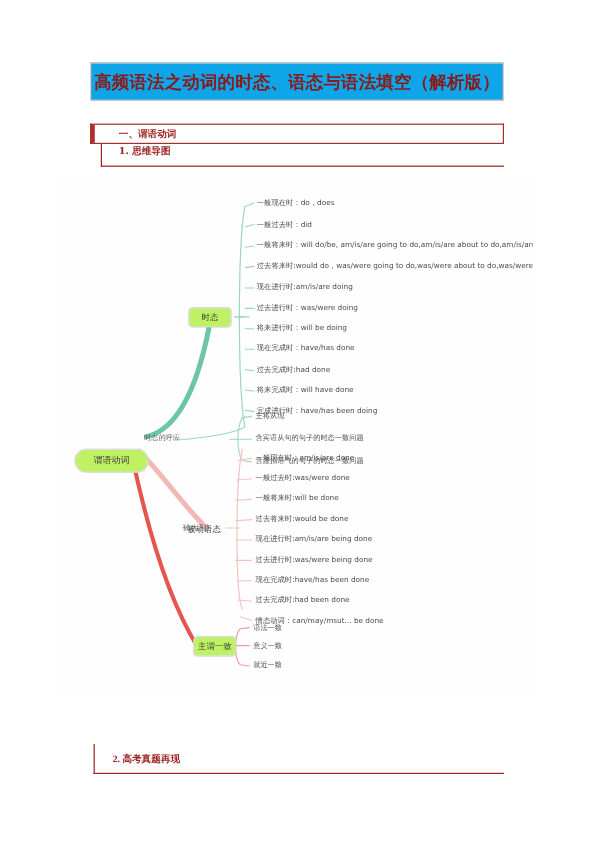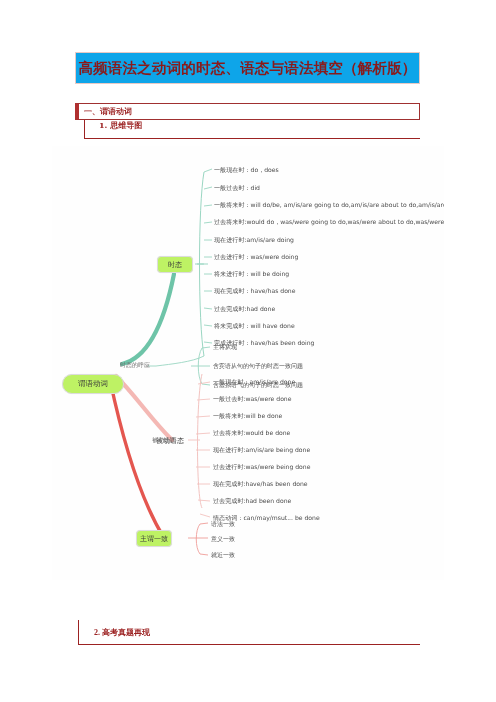--- a/index.html
+++ b/index.html
@@ -55,21 +55,21 @@
     box-sizing: border-box;
     display: flex;
     align-items: center;
     background: #ffffff;
   }
   .sec1-text {
     font-family: "DejaVu Serif", "Liberation Serif", serif;
     font-weight: bold;
     font-size: 8px;
     color: #9c2222;
-    padding-left: 5px;
+    padding-left: 20px;
     white-space: nowrap;
   }
   .sec2 {
     position: absolute;
     left: 84px;
     top: 120px;
     width: 336px;
     height: 19px;
     border-left: 1.5px solid #9c2222;
     border-bottom: 1px solid #9c2222;
@@ -148,21 +148,21 @@
     border-radius: 10px;
   }
   .node-branch {
     width: 36px;
     height: 17px;
     font-size: 7px;
     border-radius: 4px;
   }
   .node-tense  { left: 105px; top: 110px; }
   .node-voice  { left: 100px; top: 286px; border: none; box-shadow: none; background: transparent; }
-  .node-agree  { left: 84px; top: 384px; }
+  .node-agree  { left: 109px; top: 384px; }
 
   
   .leaf {
     position: absolute;
     font-family: "DejaVu Sans", sans-serif;
     font-size: 6.1px;
     color: #4a4a4a;
     white-space: nowrap;
     line-height: 9px;
   }

